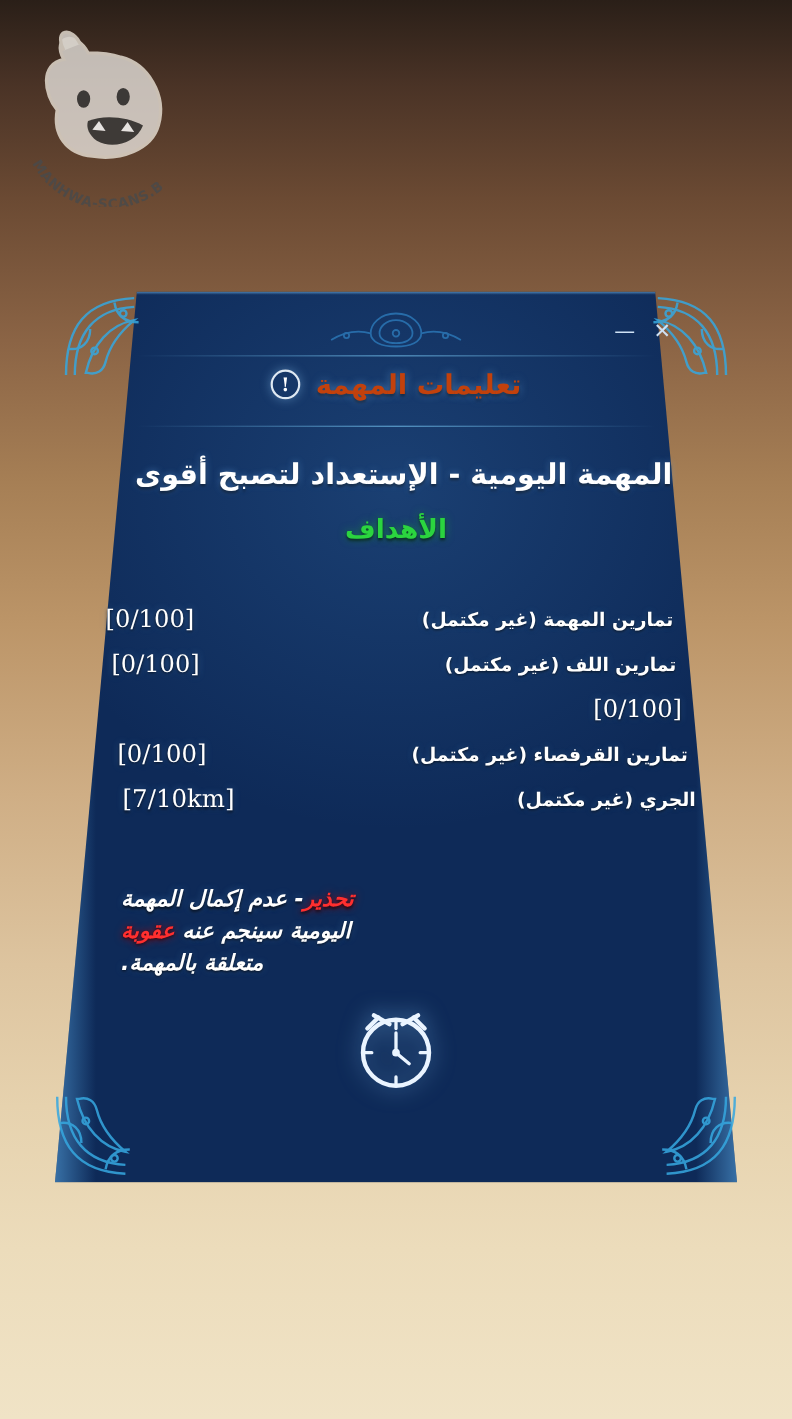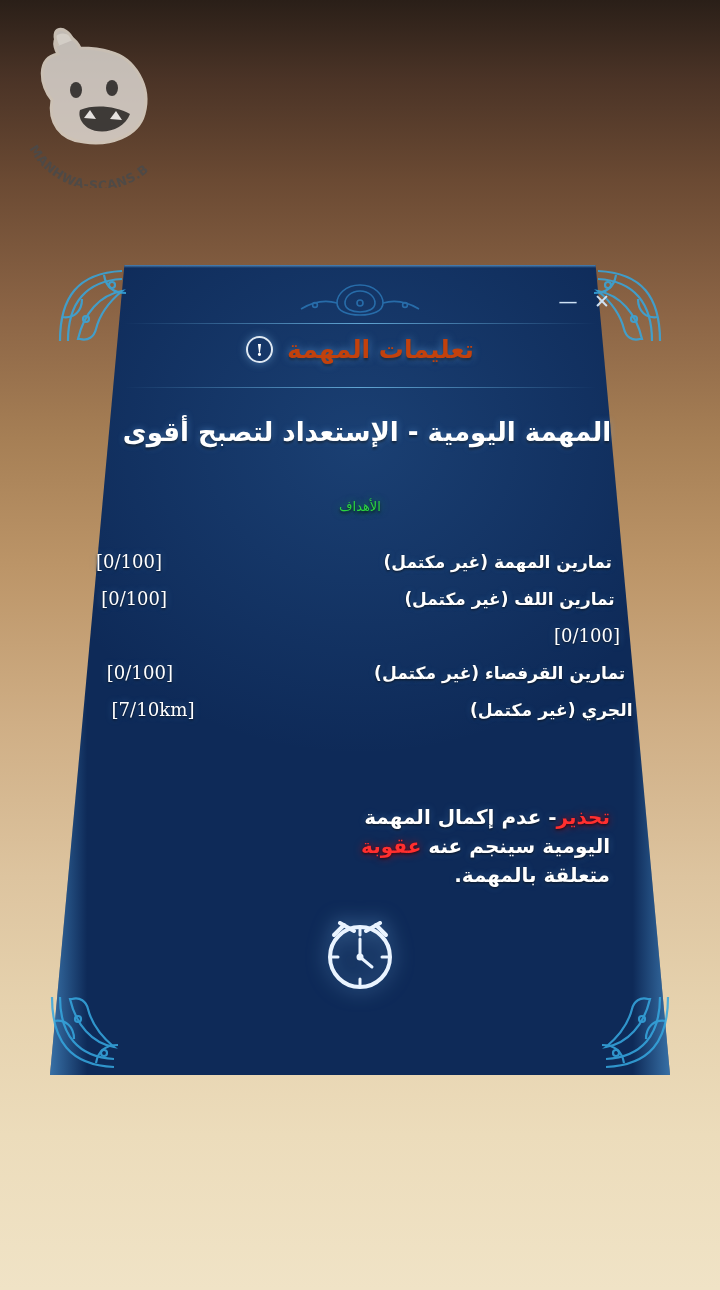--- a/index.html
+++ b/index.html
@@ -156,25 +156,24 @@
     font-weight: bold;
     color: #ffffff;
     text-shadow: 0 0 7px rgba(110,180,255,.45), 0 2px 3px rgba(0,0,0,.75);
   }
 
   .goals-label {
     position: absolute;
     top: 202px; left: 0; right: 0;
     text-align: center;
     direction: rtl;
-    font-size: 13px;
-    font-weight: normal;
+    font-size: 24px;
+    font-weight: bold;
     color: #2bd43f;
     text-shadow: 0 0 8px rgba(30,180,60,.6), 0 2px 3px rgba(0,0,0,.8);
-    margin-top: 32px;
   }
 
   
   .objectives {
     position: absolute;
     top: 286px;
     left: 46px;
     right: 46px;
     direction: rtl;
   }
@@ -186,45 +185,46 @@
     padding: 0 6px;
   }
   .obj-row .name {
     font-size: 17px;
     font-weight: bold;
     color: #ffffff;
     text-shadow: 0 1px 3px rgba(0,0,0,.8), 0 0 6px rgba(90,160,230,.35);
     white-space: nowrap;
   }
   .obj-row .count {
-    font-size: 18px;
+    font-size: 22px;
     color: #ffffff;
     font-family: "DejaVu Serif", "Liberation Serif", serif;
     text-shadow: 0 1px 3px rgba(0,0,0,.8), 0 0 7px rgba(110,180,255,.4);
     direction: ltr;
   }
   
   .obj-row.i0 { transform: translateX(-6px)  scale(1.00); }
   .obj-row.i1 { transform: translateX(-2px)  scale(0.995); }
   .obj-row.i2 { transform: translateX(2px)   scale(1.00); }
   .obj-row.i3 { transform: translateX(6px)   scale(1.005); }
   .obj-row.i4 { transform: translateX(12px)  scale(1.01); }
 
   
   .warn-block {
     position: absolute;
     top: 538px;
     left: 60px; right: 60px;
     direction: rtl;
-    text-align: right;
+    text-align: left;
     font-size: 20px;
     font-weight: bold;
     line-height: 1.45;
     color: #ffffff;
     text-shadow: 0 1px 3px rgba(0,0,0,.8), 0 0 7px rgba(110,180,255,.35);
+    font-style: italic;
   }
   .warn-block .red {
     color: #ff2f2f;
     text-shadow: 0 0 8px rgba(220,0,0,.65), 0 1px 3px rgba(0,0,0,.8);
   }
 
   
   .timer {
     position: absolute;
     bottom: 78px;

